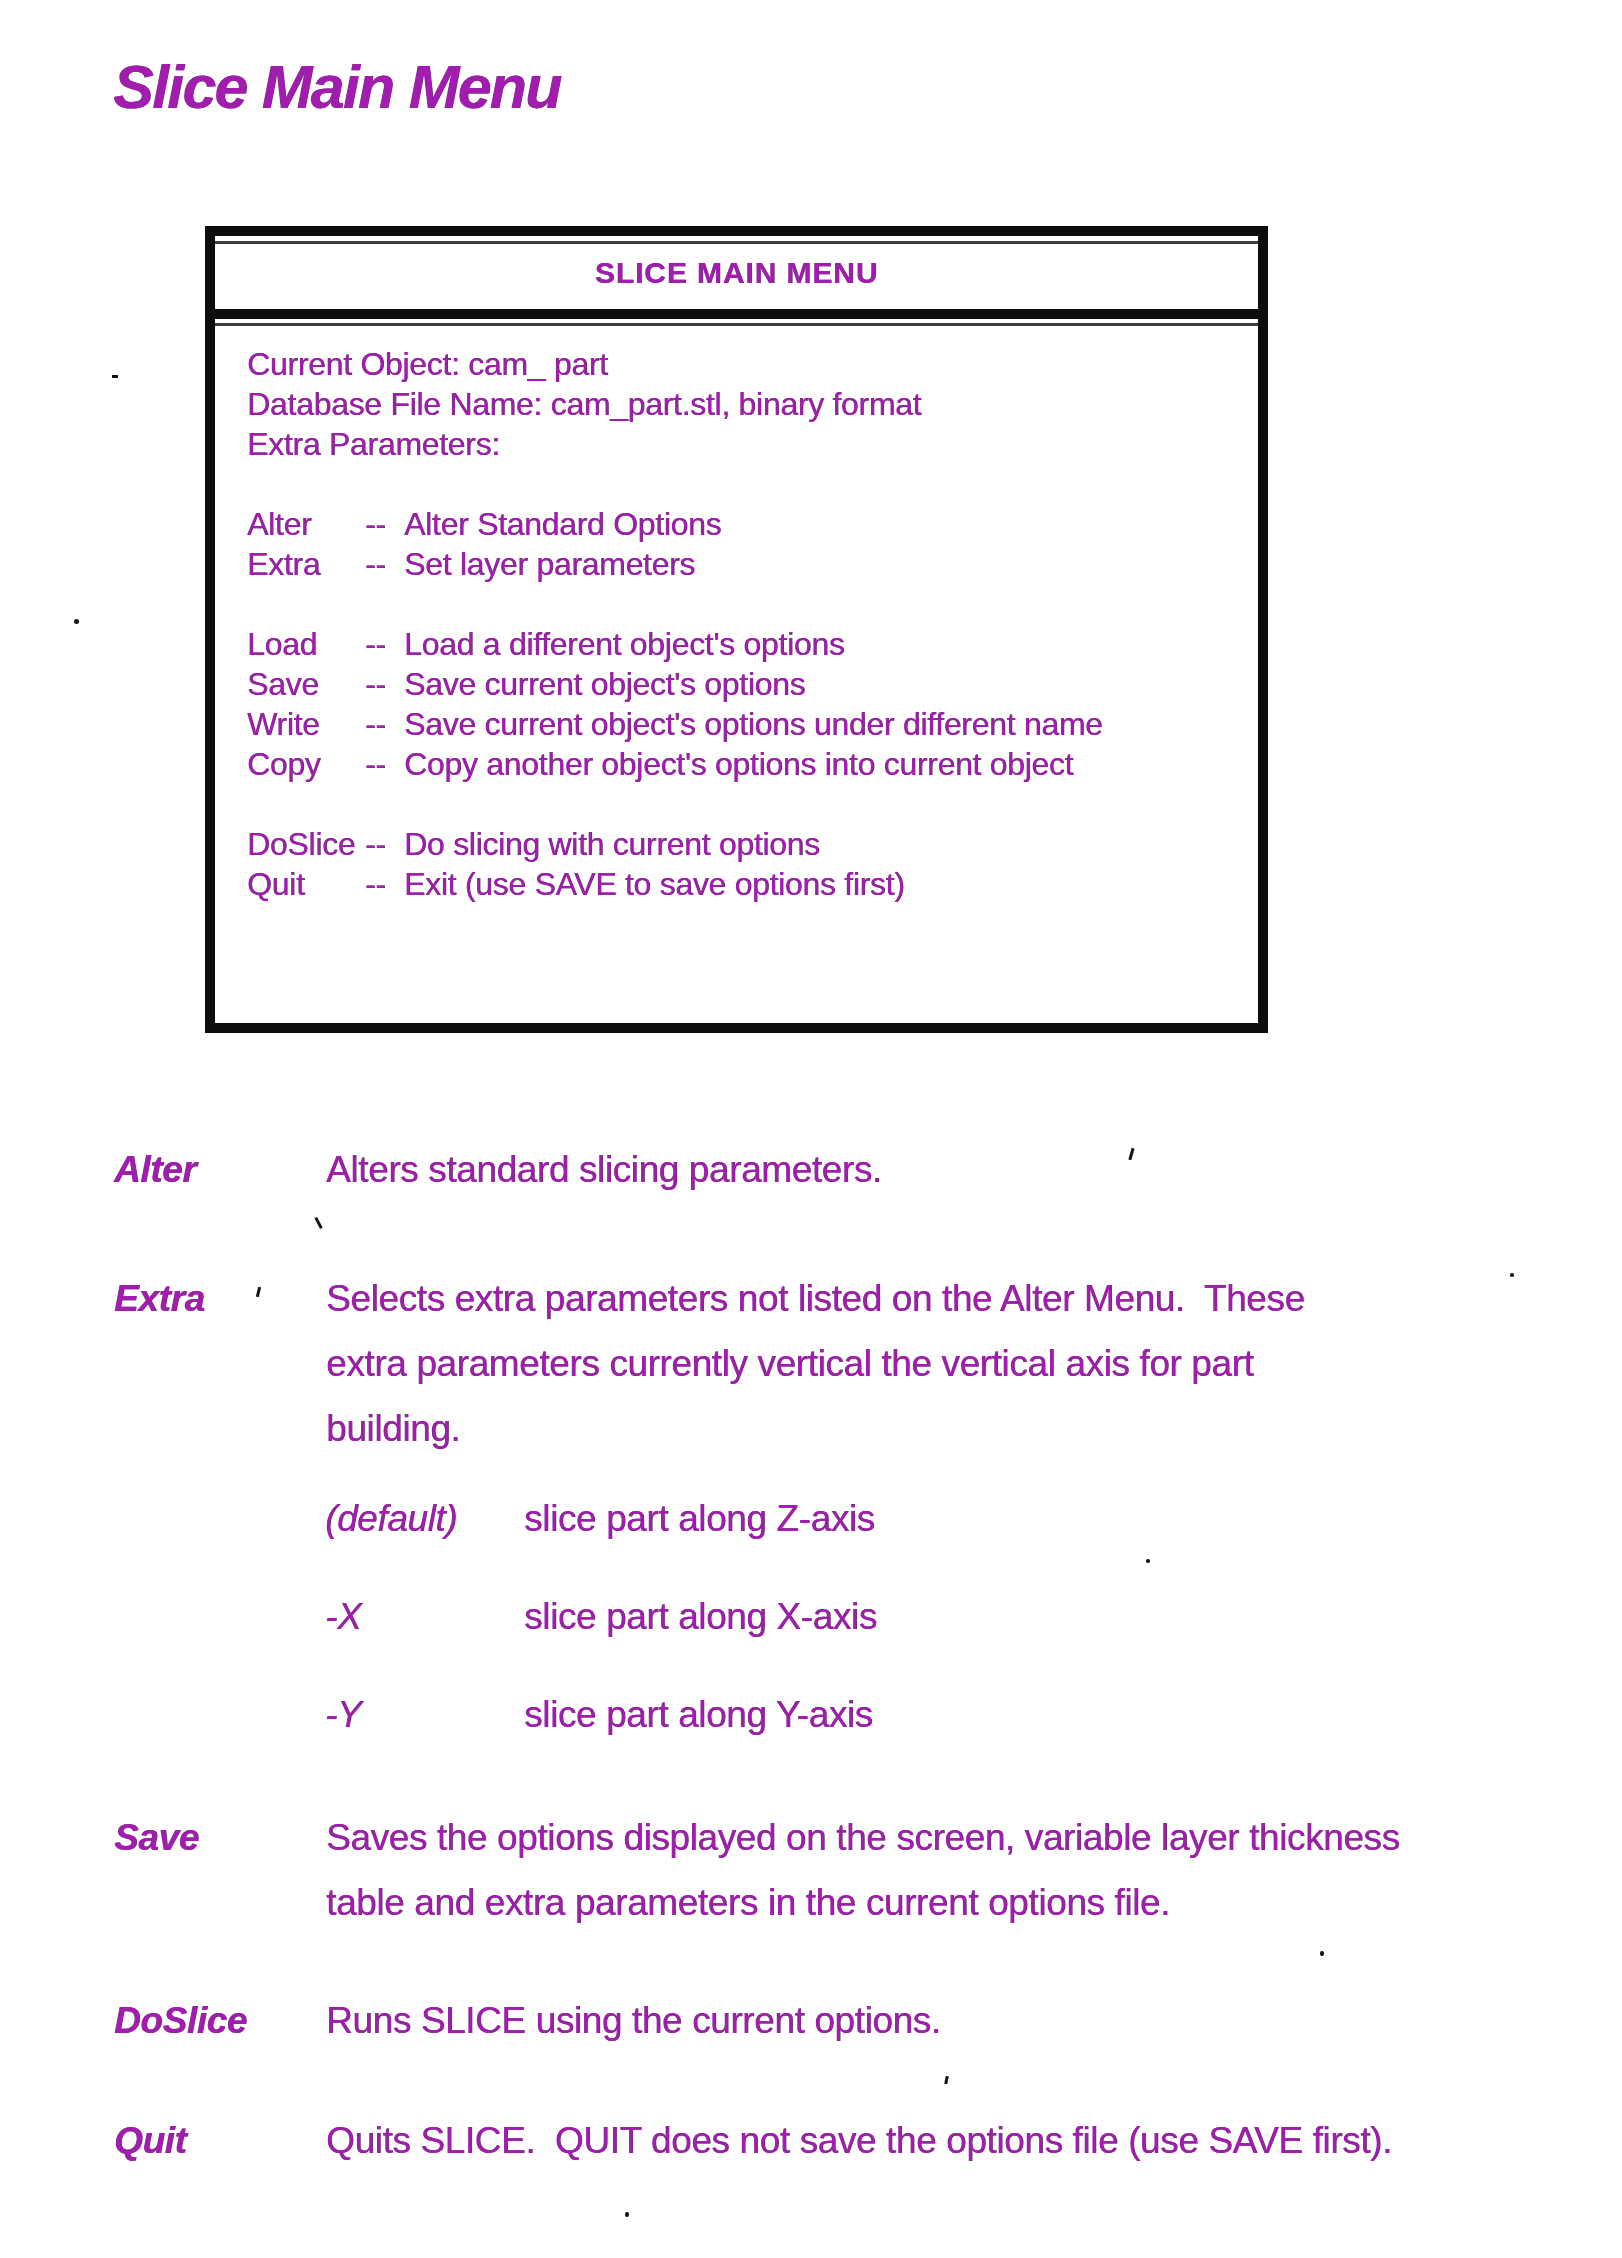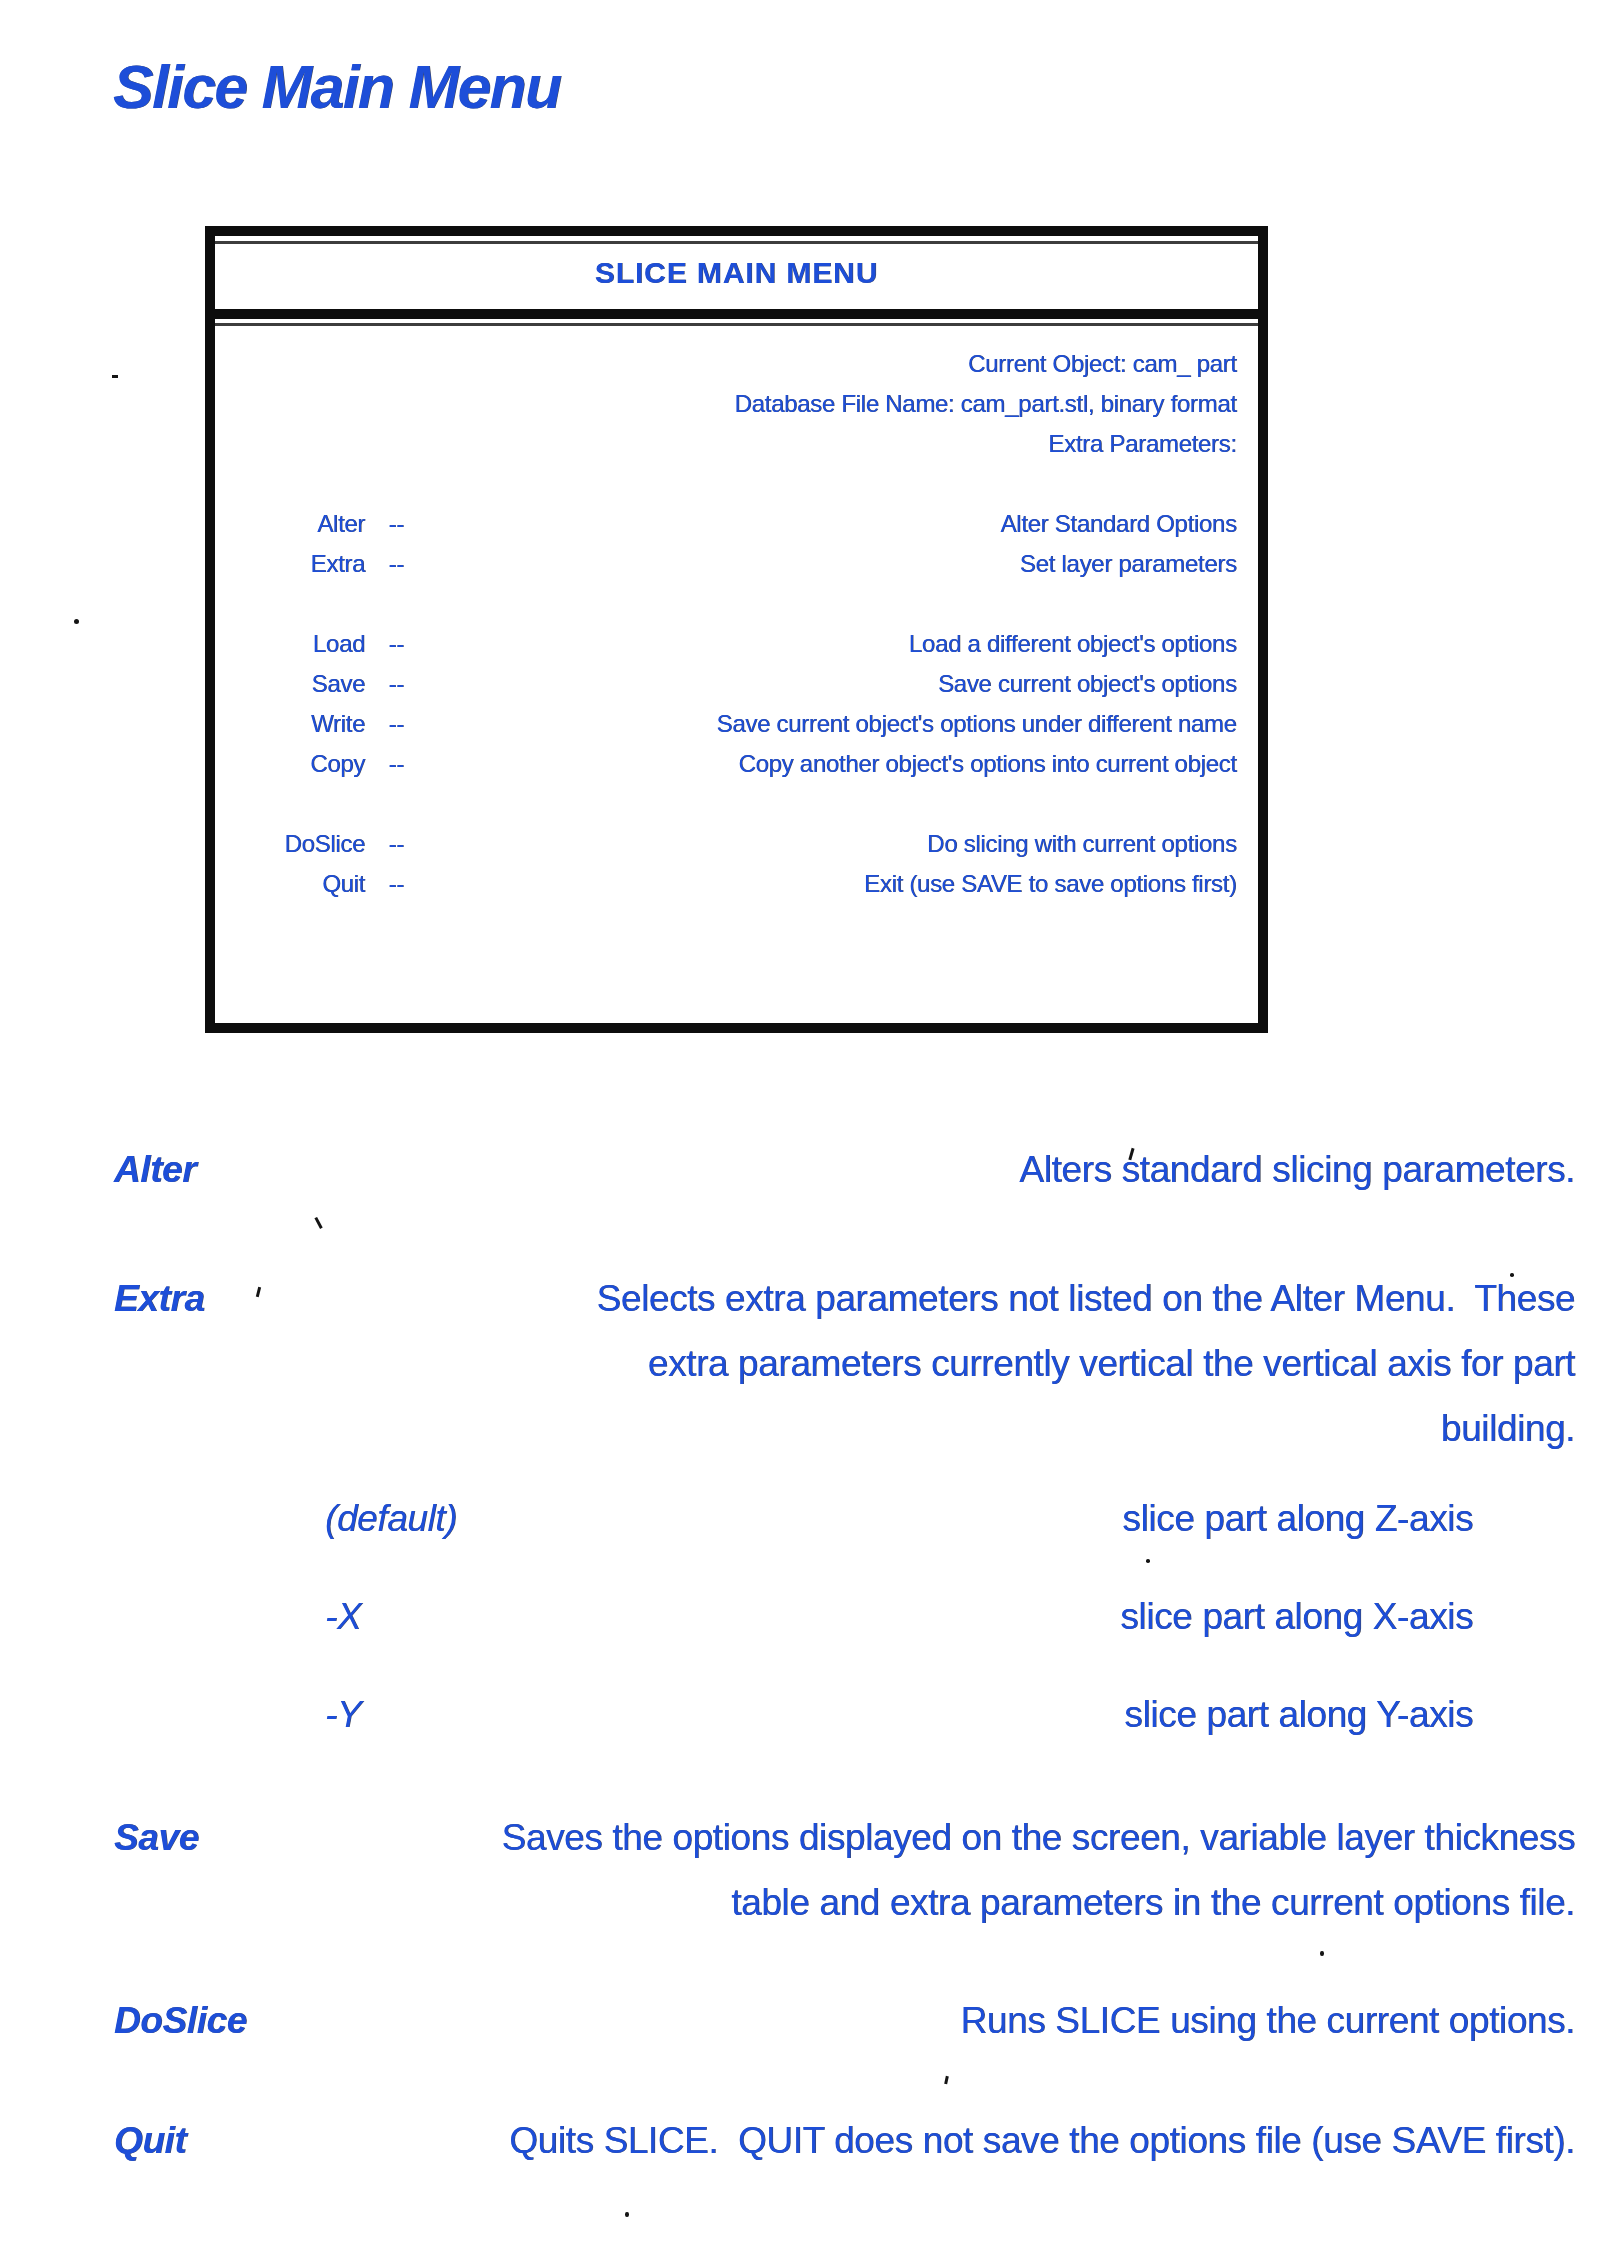--- a/index.html
+++ b/index.html
@@ -1,23 +1,22 @@
 <!DOCTYPE html>
 <html style="font-size:14.3px"><head>
 <meta charset="utf-8">
 <style>
   html,body{margin:0;padding:0;background:#ffffff;}
   .page{
     position:relative;
     width:1623px;height:2258px;
     background:#ffffff;
     font-family:"Liberation Sans",sans-serif;
-    color:#1d4ed8;
+    color:#a21caf;
     overflow:hidden;
-    text-align:right;
   }
   .ink{ text-shadow:0.5px 0.4px 0 rgba(10,10,10,0.75); }
 
   
   .page-title{
     position:absolute;left:113px;top:57px;
     font-size:61px;font-weight:700;font-style:italic;
     letter-spacing:-1.8px;line-height:1;
   }
 
@@ -37,21 +36,21 @@
   .gl-b{top:87px;}
   .menu-header{
     height:73px;
     box-sizing:content-box;
     border-bottom:10.7px solid #0d0d0d;
     display:flex;align-items:center;justify-content:center;
     font-size:30px;font-weight:700;letter-spacing:0.9px;
   }
   .menu-content{
     padding:25px 21.4px 0 32px;
-    font-size:24px;line-height:40px;
+    font-size:32px;line-height:40px;
     letter-spacing:-0.3px;
   }
   .menu-line{white-space:pre-wrap;}
   .menu-blank{height:40px;}
   .menu-row{display:flex;}
   .menu-row .cmd{width:118px;flex:none;}
   .menu-row .dash{width:39px;flex:none;}
   .menu-row .mdesc{flex:1;white-space:pre-wrap;}
 
   

